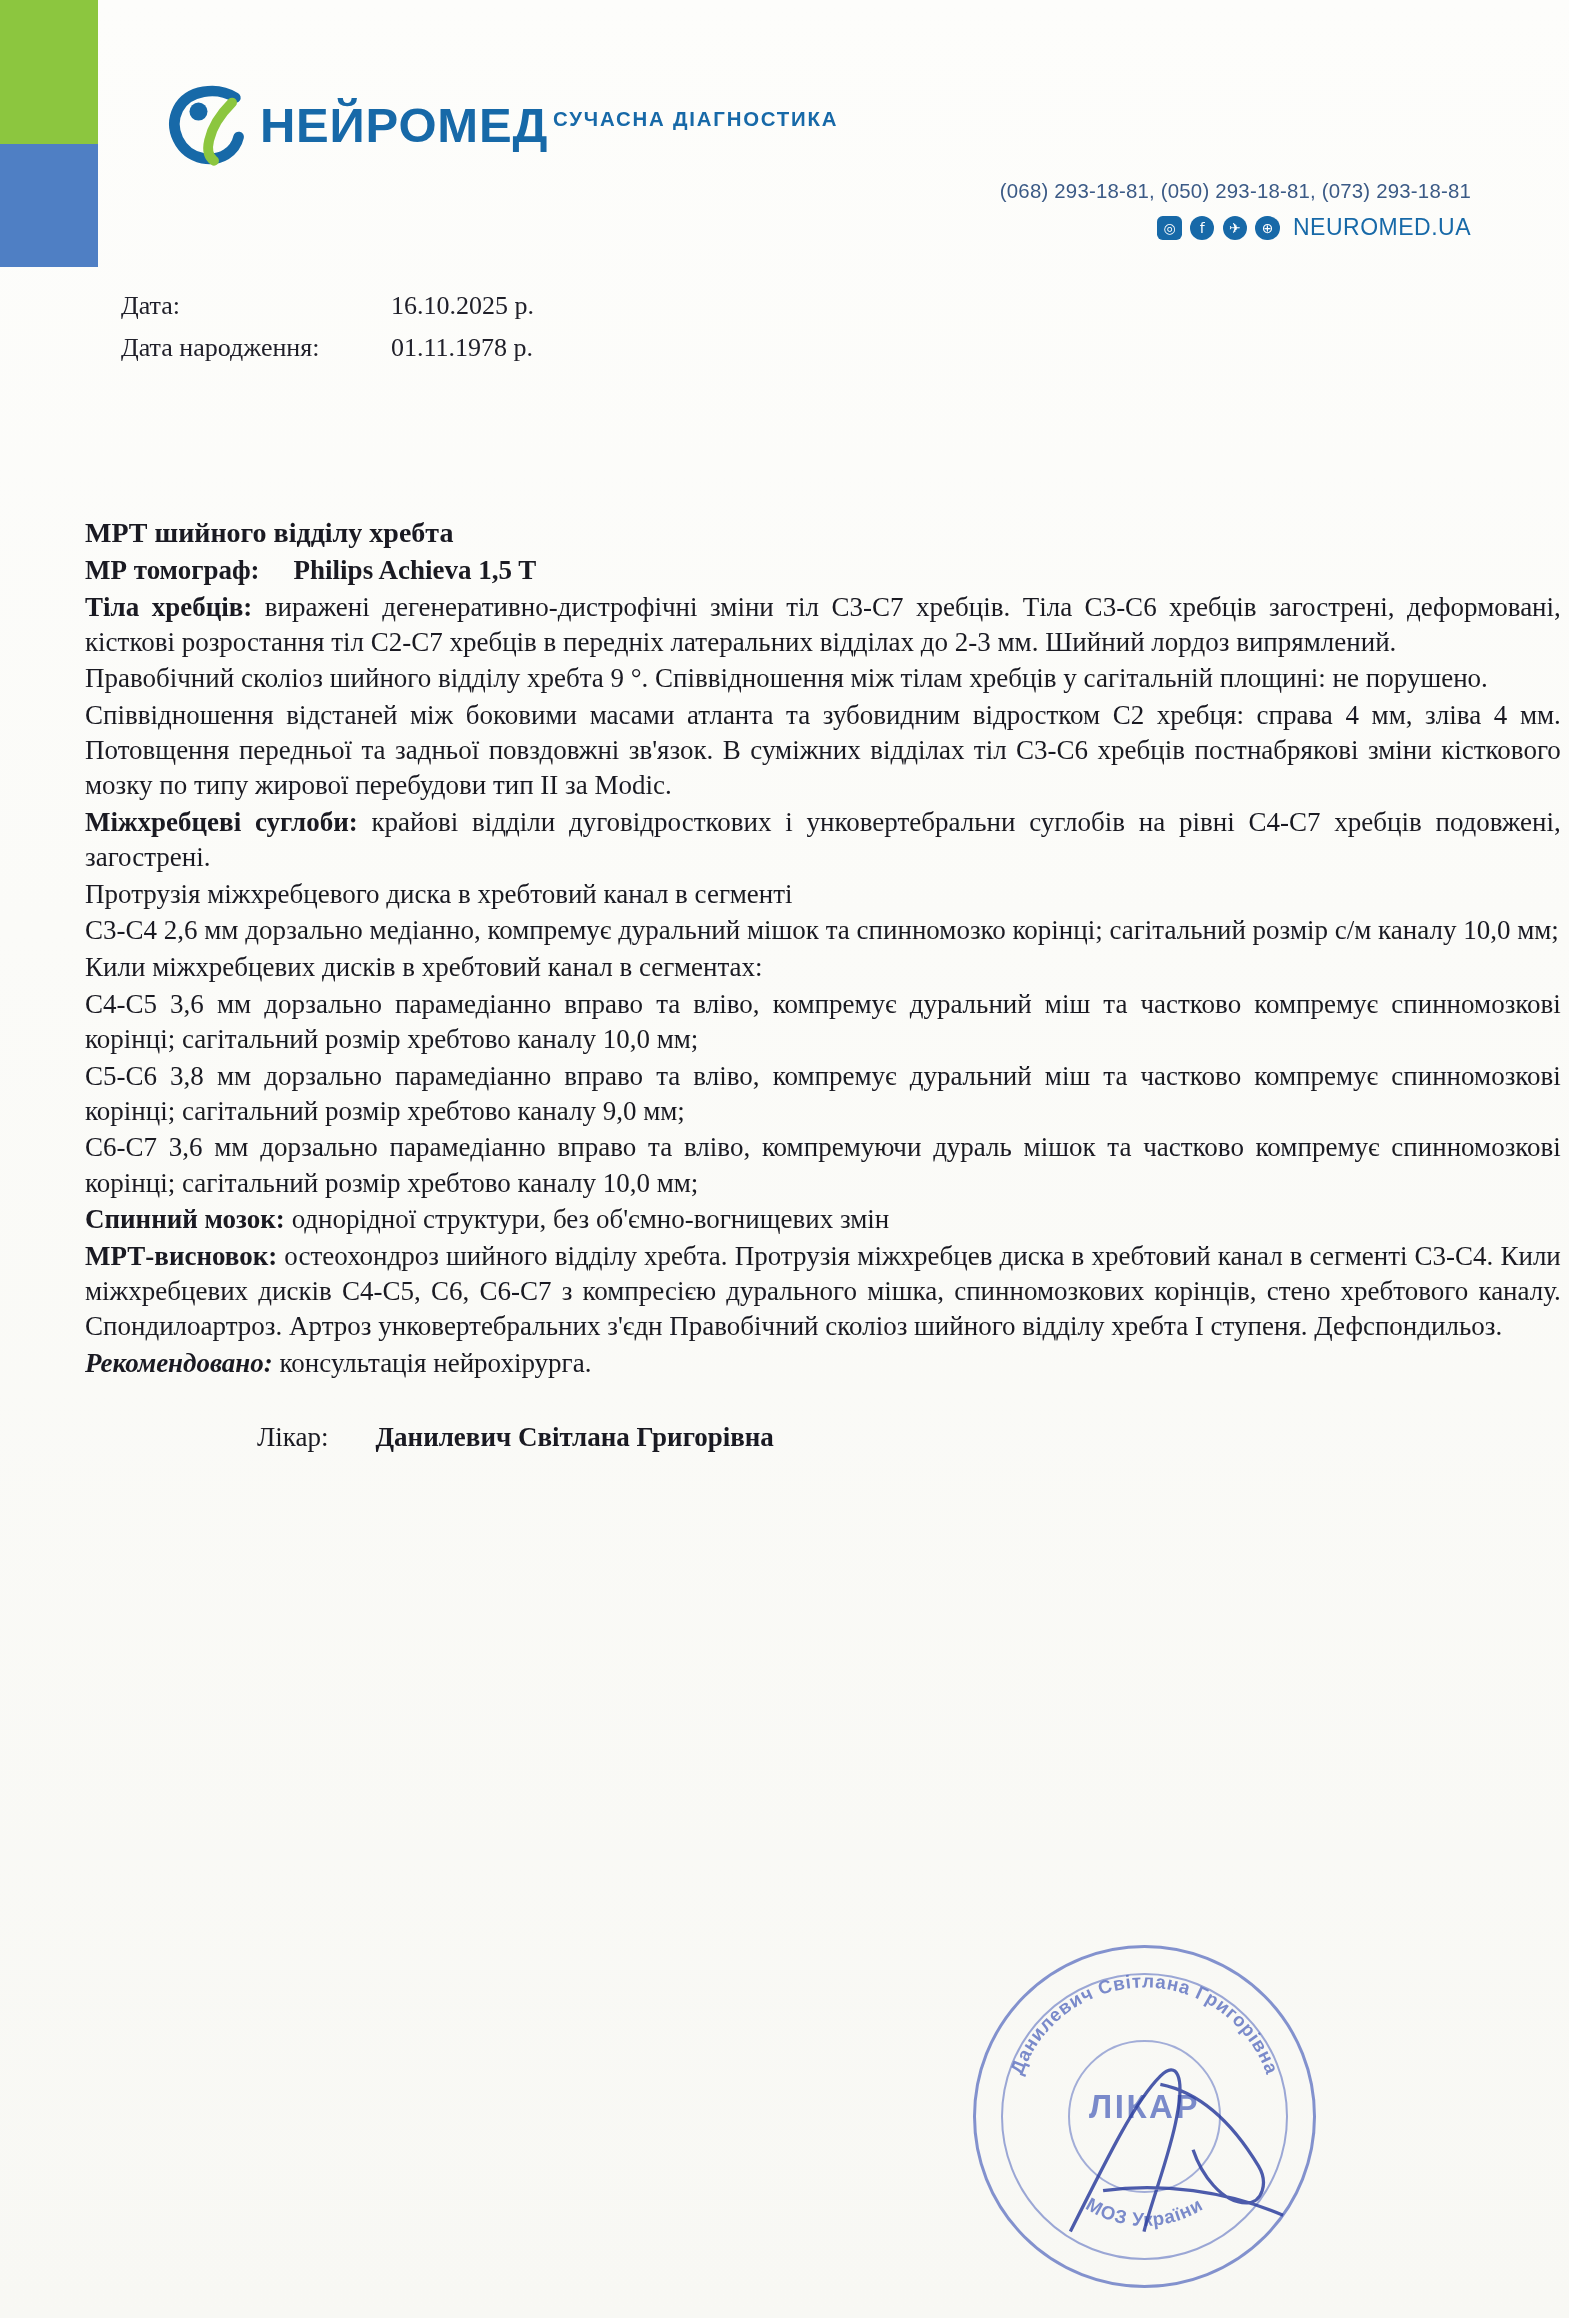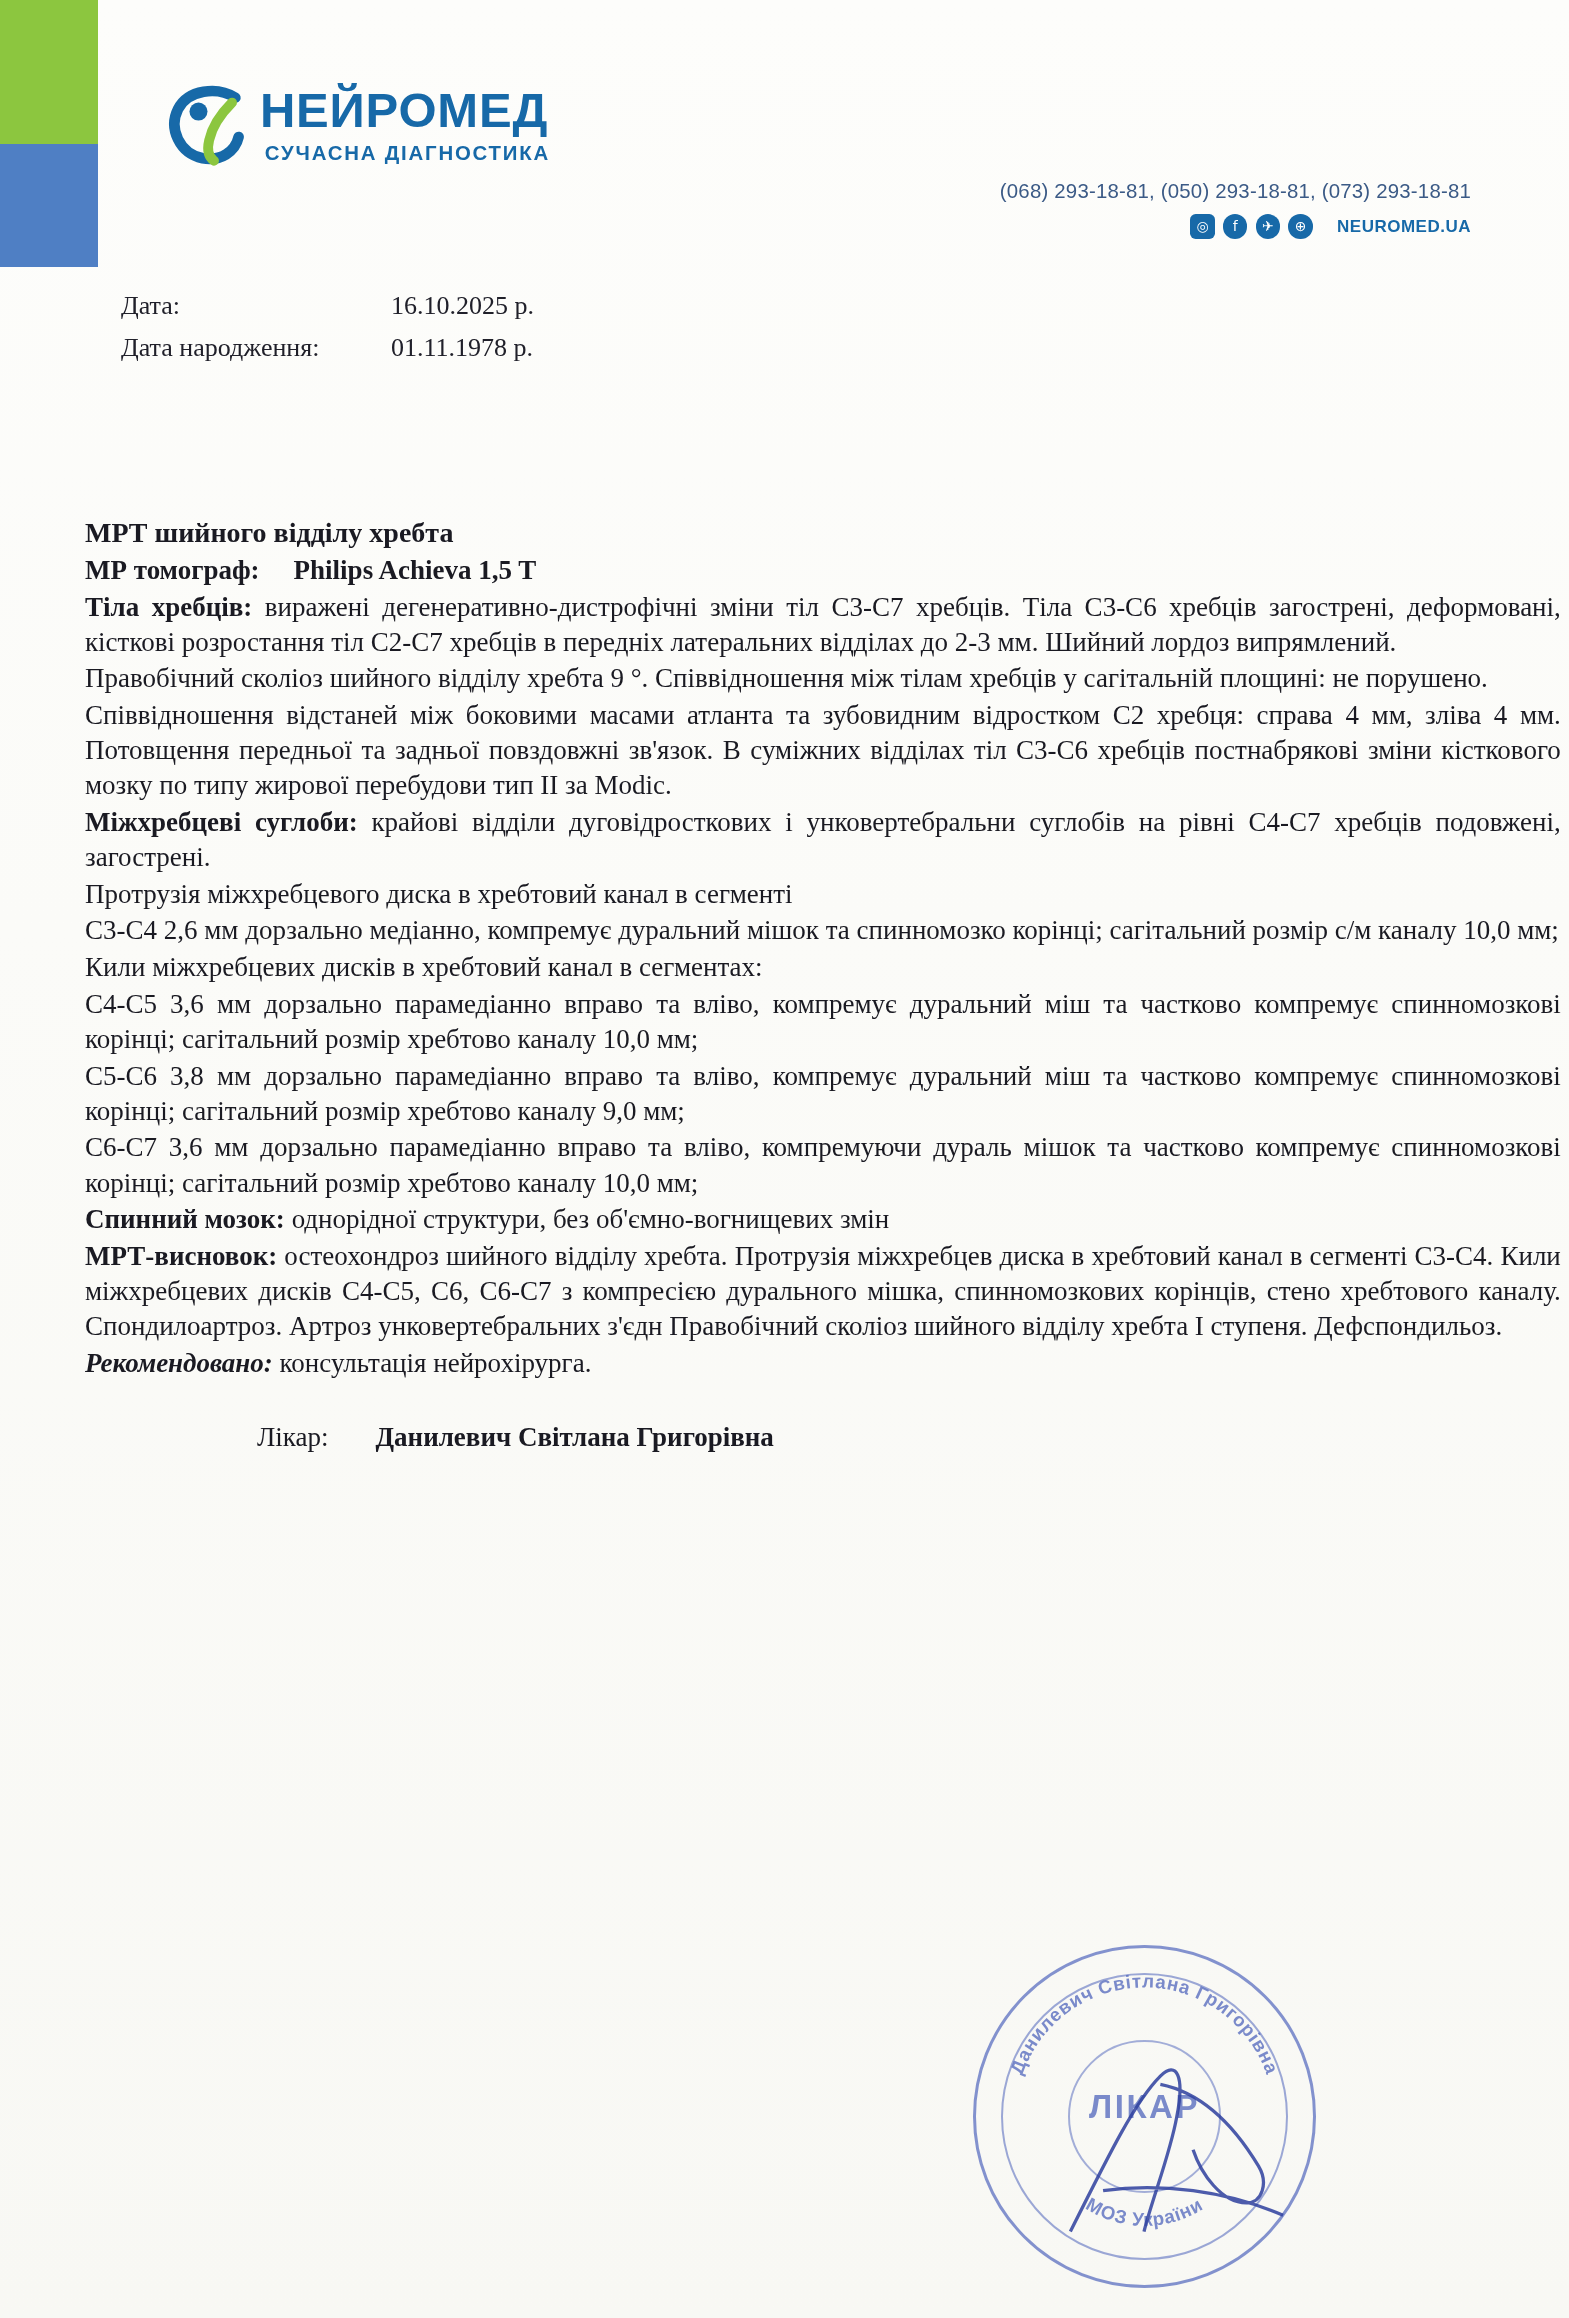--- a/index.html
+++ b/index.html
@@ -53,21 +53,21 @@
     align-items: center;
   }
   .logo-mark {
     width: 95px;
     height: 95px;
     position: relative;
     margin-right: 4.9px;
   }
   .logo-text-block {
     display: flex;
-    flex-direction: column;
+    flex-direction: row;
     justify-content: center;
   }
   .logo-title {
     font-family: "Liberation Sans", sans-serif;
     font-weight: bold;
     font-size: 49px;
     letter-spacing: 0.8px;
     color: #1769a8;
     line-height: 1;
   }
@@ -107,25 +107,25 @@
     background: #1769a8;
     color: #fff;
     font-family: "DejaVu Sans", sans-serif;
     font-size: 14px;
     line-height: 24.5px;
     text-align: center;
   }
   .soc.sq { border-radius: 5.7px; }
   .site {
     font-family: "Liberation Sans", sans-serif;
-    font-weight: bold;
-    font-size: 17px;
+    font-weight: normal;
+    font-size: 23px;
     color: #1769a8;
     letter-spacing: 0.5px;
-    margin-left: 16px;
+    margin-left: 5px;
   }
 
   
   .meta {
     position: absolute;
     left: 121px;
     top: 288px;
     width: 1062px;
     font-size: 26px;
     line-height: 1.38;

